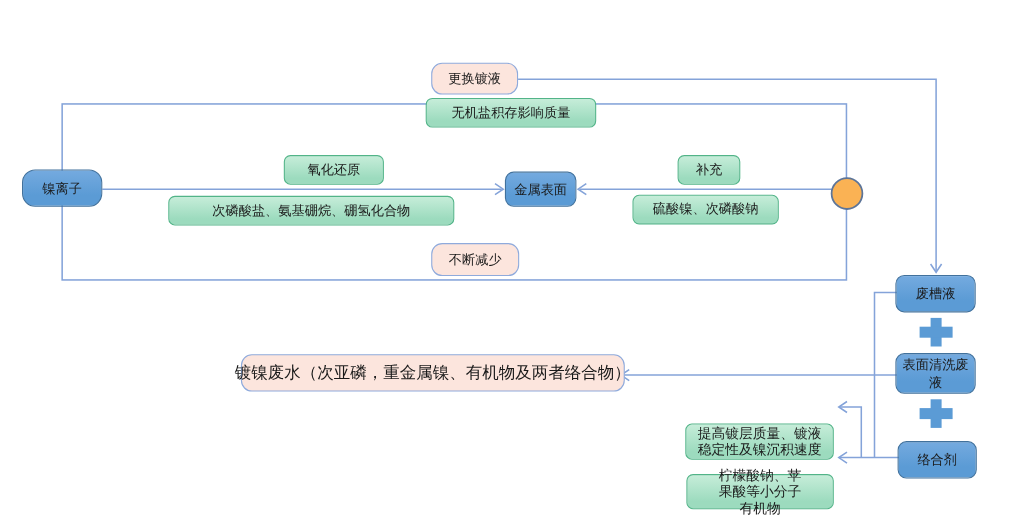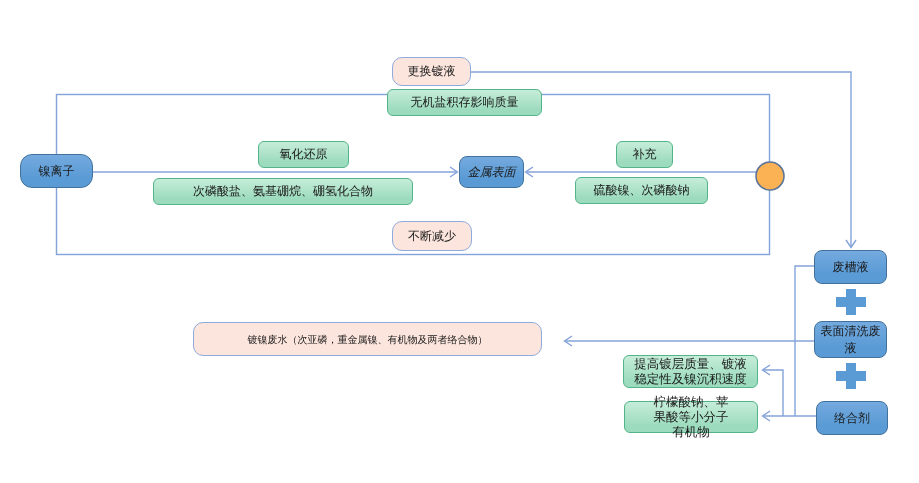--- a/index.html
+++ b/index.html
@@ -26,21 +26,21 @@
   .green{
     background:linear-gradient(180deg,var(--green-fill-top,#C6EDD9) 0%,var(--green-fill-bottom,#9CDBBE) 80%);
     border:1.4px solid var(--green-border,#52B488);
     border-radius:6px;
   }
   .pink{
     background:var(--pink-fill,#FCE5DD);
     border:1.5px solid var(--pink-border,#8FAADC);
     border-radius:10px;
   }
-  .small{font-size:12.5px;line-height:15px;}
+  .small{font-size:12.5px;line-height:15px;margin-top:30px;}
   .plus{position:absolute;width:30px;height:26px;}
   .plus::before{
     content:"";position:absolute;left:10px;top:0;width:10px;height:26px;
     background:var(--plus,#5B9BD5);
   }
   .plus::after{
     content:"";position:absolute;left:0;top:8px;width:30px;height:10px;
     background:var(--plus,#5B9BD5);
   }
 </style>
@@ -79,29 +79,29 @@
   <div class="node pink nw" style="left:392px;top:57px;width:79px;height:29px;">更换镀液</div>
 
   <div class="node green nw" style="left:367px;top:89px;width:155px;height:27px;margin-left:20px;">无机盐积存影响质量</div>
 
   <div class="node blue nw" style="left:20px;top:154px;width:73px;height:34px;border-radius:12px;">镍离子</div>
 
   <div class="node green nw" style="left:238px;top:141px;width:91px;height:27px;margin-left:20px;">氧化还原</div>
 
   <div class="node green nw" style="left:153px;top:178px;width:260px;height:27px;">次磷酸盐、氨基硼烷、硼氢化合物</div>
 
-  <div class="node blue nw" style="left:459px;top:156px;width:65px;height:32px;font-style:italic;">金属表面</div>
+  <div class="node blue nw" style="left:459px;top:156px;width:65px;height:32px;">金属表面</div>
 
   <div class="node green nw" style="left:616px;top:141px;width:57px;height:27px;">补充</div>
 
   <div class="node green nw" style="left:575px;top:177px;width:133px;height:27px;">硫酸镍、次磷酸钠</div>
 
   <div class="node pink nw" style="left:392px;top:221px;width:80px;height:30px;">不断减少</div>
 
-  <div class="node pink nw" style="left:193px;top:322px;width:349px;height:34px;font-size:10px;">镀镍废水（次亚磷，重金属镍、有机物及两者络合物）</div>
+  <div class="node pink nw" style="left:219px;top:322px;width:349px;height:34px;font-size:15px;">镀镍废水（次亚磷，重金属镍、有机物及两者络合物）</div>
 
   <div class="node blue nw" style="left:814px;top:250px;width:73px;height:34px;">废槽液</div>
 
   <div class="plus" style="left:836px;top:289px;"></div>
 
   <div class="node blue" style="left:814px;top:321px;width:73px;height:37px;padding:0 4px;text-align:center;">表面清洗废液</div>
 
   <div class="plus" style="left:836px;top:363px;"></div>
 
   <div class="node blue nw" style="left:816px;top:401px;width:72px;height:34px;">络合剂</div>

